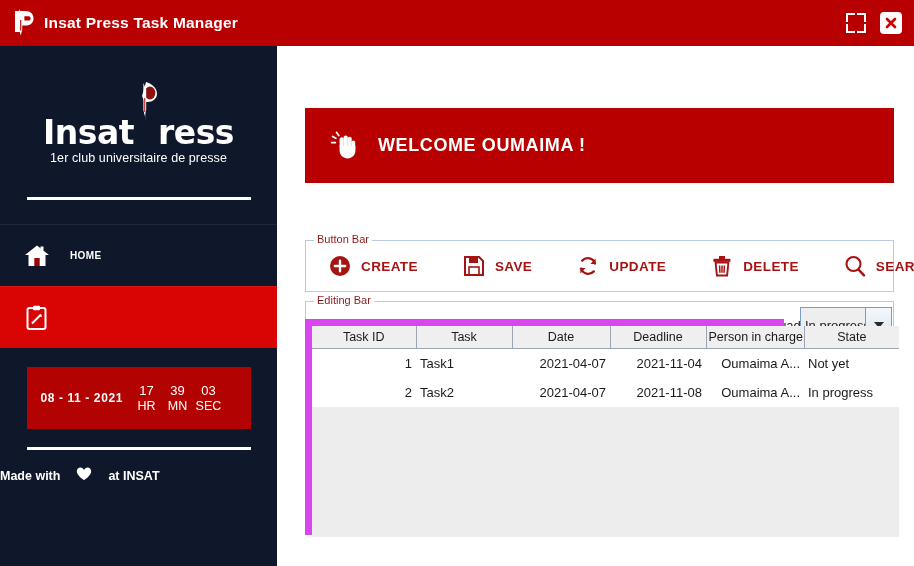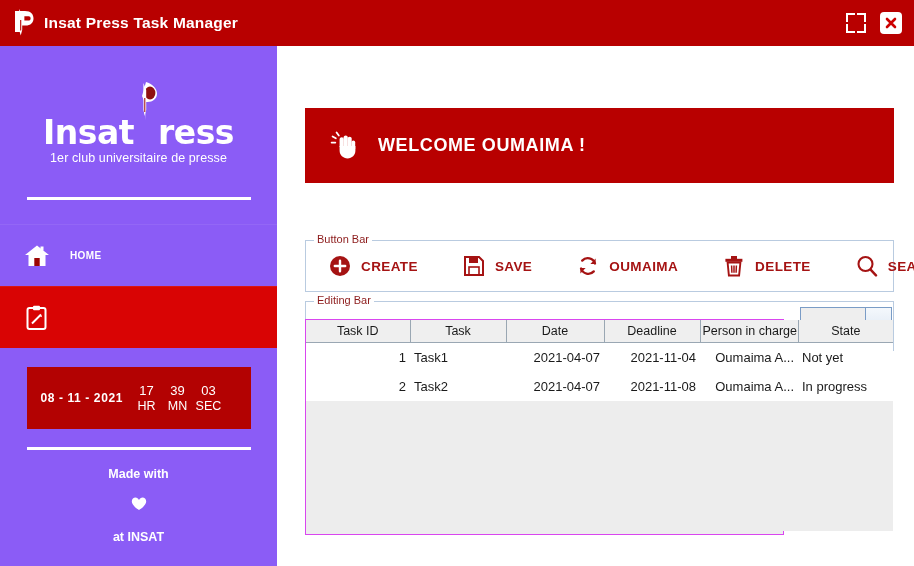--- a/index.html
+++ b/index.html
@@ -53,21 +53,21 @@
     width: 22px; height: 22px; border-radius: 4px;
     background: #ffffff;
     display: flex; align-items: center; justify-content: center;
     cursor: pointer;
   }
 
   
   .sidebar {
     position: absolute; left: 0; top: 46px;
     width: 277px; height: 520px;
-    background: #8b5cf6;
+    background: #0f172a;
   }
   .logo-wrap {
     margin-top: 45px;
     height: 86px;
     display: flex; align-items: center; justify-content: center;
   }
   .logo-inner { text-align: center; position: relative; }
   .logo-main {
     display: flex; align-items: baseline; justify-content: center;
     color: #ffffff;
@@ -125,23 +125,23 @@
   .cu { width: 31px; text-align: center; color: #ffffff; }
   .cu .cu-v { font-size: 13px; line-height: 15px; }
   .cu .cu-l { font-size: 12.5px; line-height: 16px; }
 
   .footdiv {
     width: 224px; height: 3px; background: #ffffff;
     margin: 18px auto 0 auto;
   }
   .madewith {
     margin-top: 17px;
-    display: flex; align-items: center; justify-content: space-between;
+    display: flex; align-items: center; justify-content: flex-start;
     gap: 16px;
-    color: #ffffff; font-size: 12.5px; font-weight: bold; flex-direction: column;
+    color: #ffffff; font-size: 12.5px; font-weight: bold;
   }
 
   
   .main {
     position: absolute; left: 277px; top: 46px;
     width: 637px; height: 520px;
     background: #ffffff;
   }
   .welcome {
     position: absolute; left: 28px; top: 62px;
@@ -235,21 +235,21 @@
     width: 0; height: 0;
     border-left: 5px solid transparent;
     border-right: 5px solid transparent;
     border-top: 6px solid #2b2b2b;
   }
 
   
   .tablewrap {
     position: absolute; left: 28px; top: 273px;
     width: 479px; height: 216px;
-    border: 1px solid #d946ef;
+    border: 7px solid #d946ef;
     box-sizing: border-box;
     background: #ededed;
   }
   table.tbl {
     width: 100%; border-collapse: collapse;
     font-family: "Liberation Sans", sans-serif;
     table-layout: fixed;
   }
   table.tbl thead th {
     background: #efefef;
@@ -433,21 +433,21 @@
 
         <div class="tbtn">
           <span class="t-ico">
             <svg width="22" height="22" viewBox="0 0 22 22">
               <path d="M18 8.5 A7.6 7.6 0 0 0 5.2 5.6" stroke="#a51313" stroke-width="2.3" fill="none" stroke-linecap="round"></path>
               <path d="M4 13.5 A7.6 7.6 0 0 0 16.8 16.4" stroke="#a51313" stroke-width="2.3" fill="none" stroke-linecap="round"></path>
               <path d="M18.6 3.6 L18.6 9 L13.4 9 Z" fill="#a51313"></path>
               <path d="M3.4 18.4 L3.4 13 L8.6 13 Z" fill="#a51313"></path>
             </svg>
           </span>
-          <span class="t-lbl">OUMAIMA</span>
+          <span class="t-lbl">UPDATE</span>
         </div>
 
         <div class="tbtn">
           <span class="t-ico">
             <svg width="22" height="22" viewBox="0 0 22 22">
               <rect x="2.4" y="3.8" width="17" height="3" fill="#a51313"></rect>
               <rect x="8" y="1" width="6" height="3" fill="#a51313"></rect>
               <path d="M4.6 7.5 L5.9 20.5 L16.1 20.5 L17.4 7.5 Z" fill="none" stroke="#a51313" stroke-width="1.9"></path>
               <path d="M8.6 10.5 L8.9 17.8 M11 10.5 L11 17.8 M13.4 10.5 L13.1 17.8" stroke="#a51313" stroke-width="1.5"></path>
             </svg>

